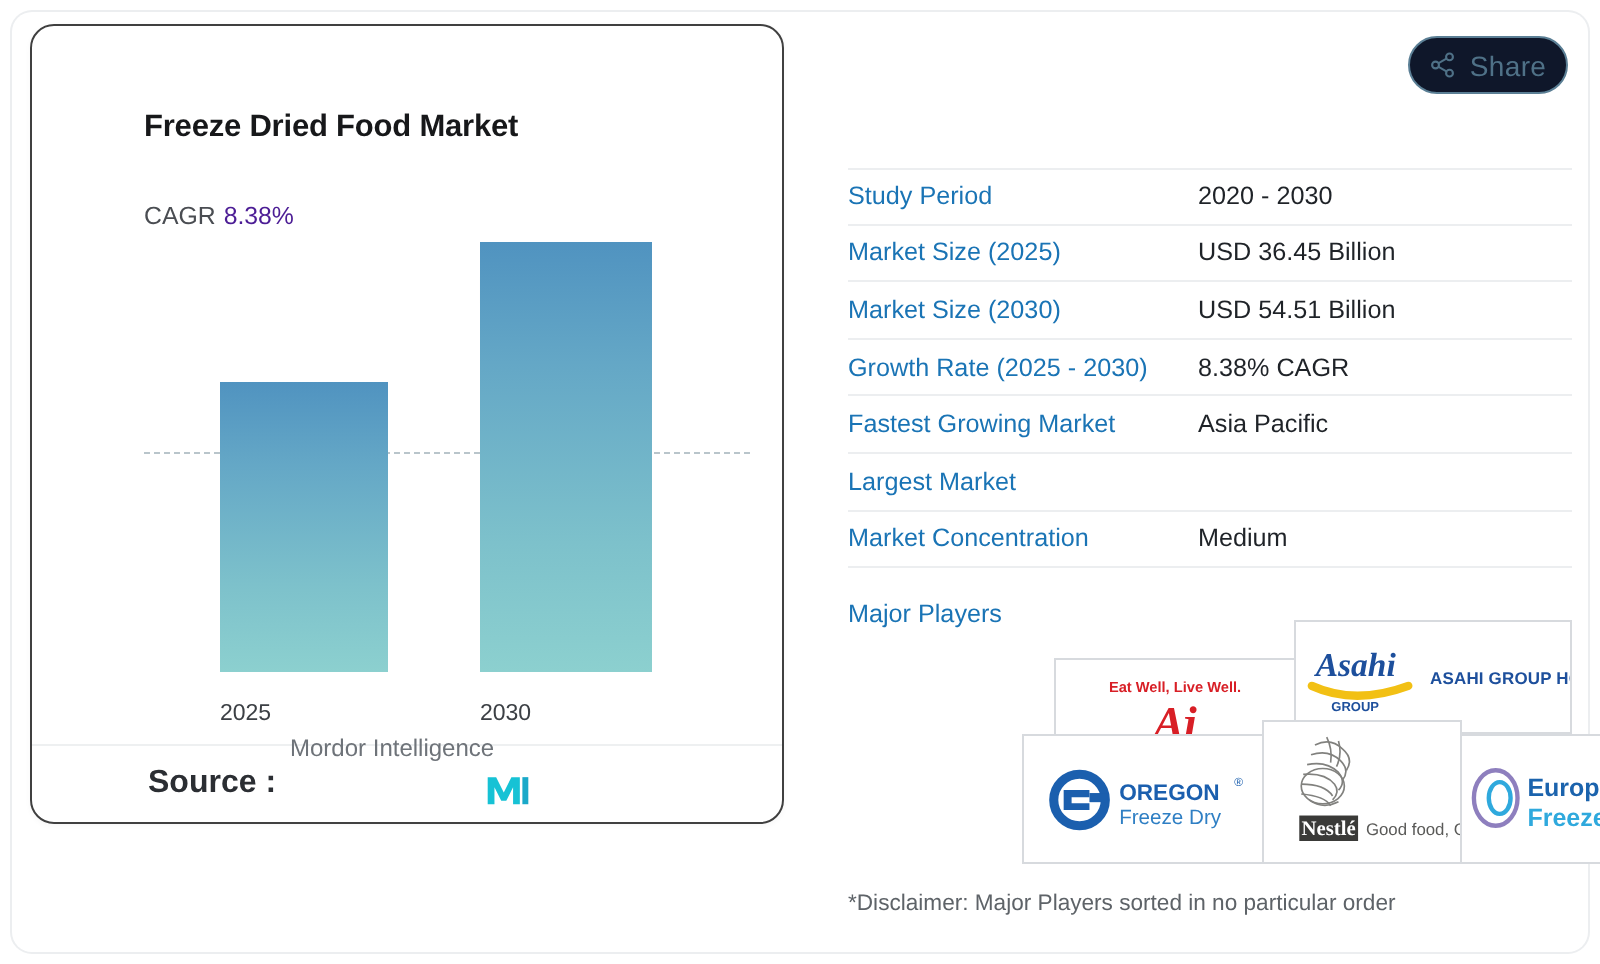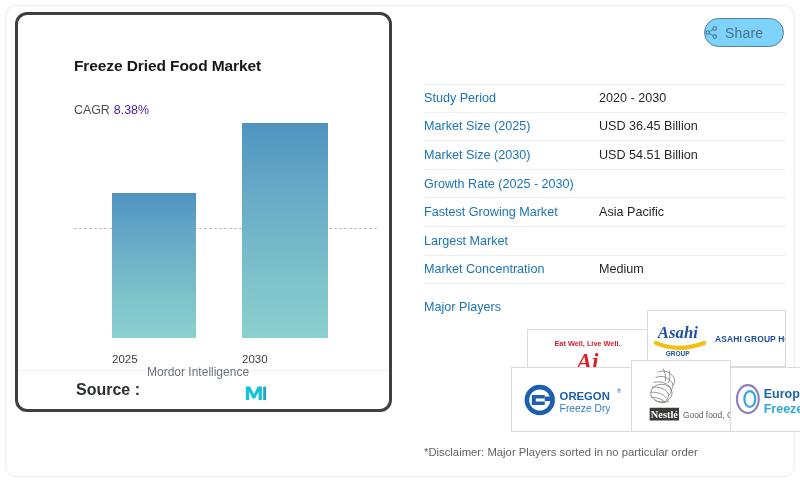--- a/index.html
+++ b/index.html
@@ -32,42 +32,42 @@
     box-shadow: 0 0 0 1px #eceef0;
   }
 
   
   .share-btn {
     position: absolute;
     right: 16px; top: 18px;
     width: 80px; height: 29px;
     border: 1.3px solid #5b7f95;
     border-radius: 15px;
-    background: #7dd3fc;
+    background: #0f172a;
     display: flex;
     align-items: center;
-    justify-content: flex-start;
+    justify-content: center;
     gap: 7px;
     cursor: pointer;
     z-index: 6;
   }
   .share-btn .share-label {
     font-size: 14px;
     color: #4f7187;
     letter-spacing: .2px;
   }
   .share-ico { width: 13px; height: 13px; display: block; }
 
   
   .chart-card {
     position: absolute;
     left: 15px; top: 12px;
     width: 377px; height: 400px;
     background: #ffffff;
-    border: 3px solid #404040;
+    border: 1px solid #404040;
     border-radius: 12px;
     box-shadow: 0 1px 3px rgba(0,0,0,.035);
     overflow: hidden;
   }
 
   .chart-title {
     position: absolute;
     left: 56px; top: 42px;
     font-size: 15.5px;
     font-weight: bold;
@@ -313,20 +313,21 @@
       <div class="trow">
         <div class="tk">Market Size (2025)</div>
         <div class="tv">USD 36.45 Billion</div>
       </div>
       <div class="trow">
         <div class="tk">Market Size (2030)</div>
         <div class="tv">USD 54.51 Billion</div>
       </div>
       <div class="trow">
         <div class="tk">Growth Rate (2025 - 2030)</div>
+        <div class="tv">8.38% CAGR</div>
       </div>
       <div class="trow">
         <div class="tk">Fastest Growing Market</div>
         <div class="tv">Asia Pacific</div>
       </div>
       <div class="trow">
         <div class="tk">Largest Market</div>
       </div>
       <div class="trow">
         <div class="tk">Market Concentration</div>

